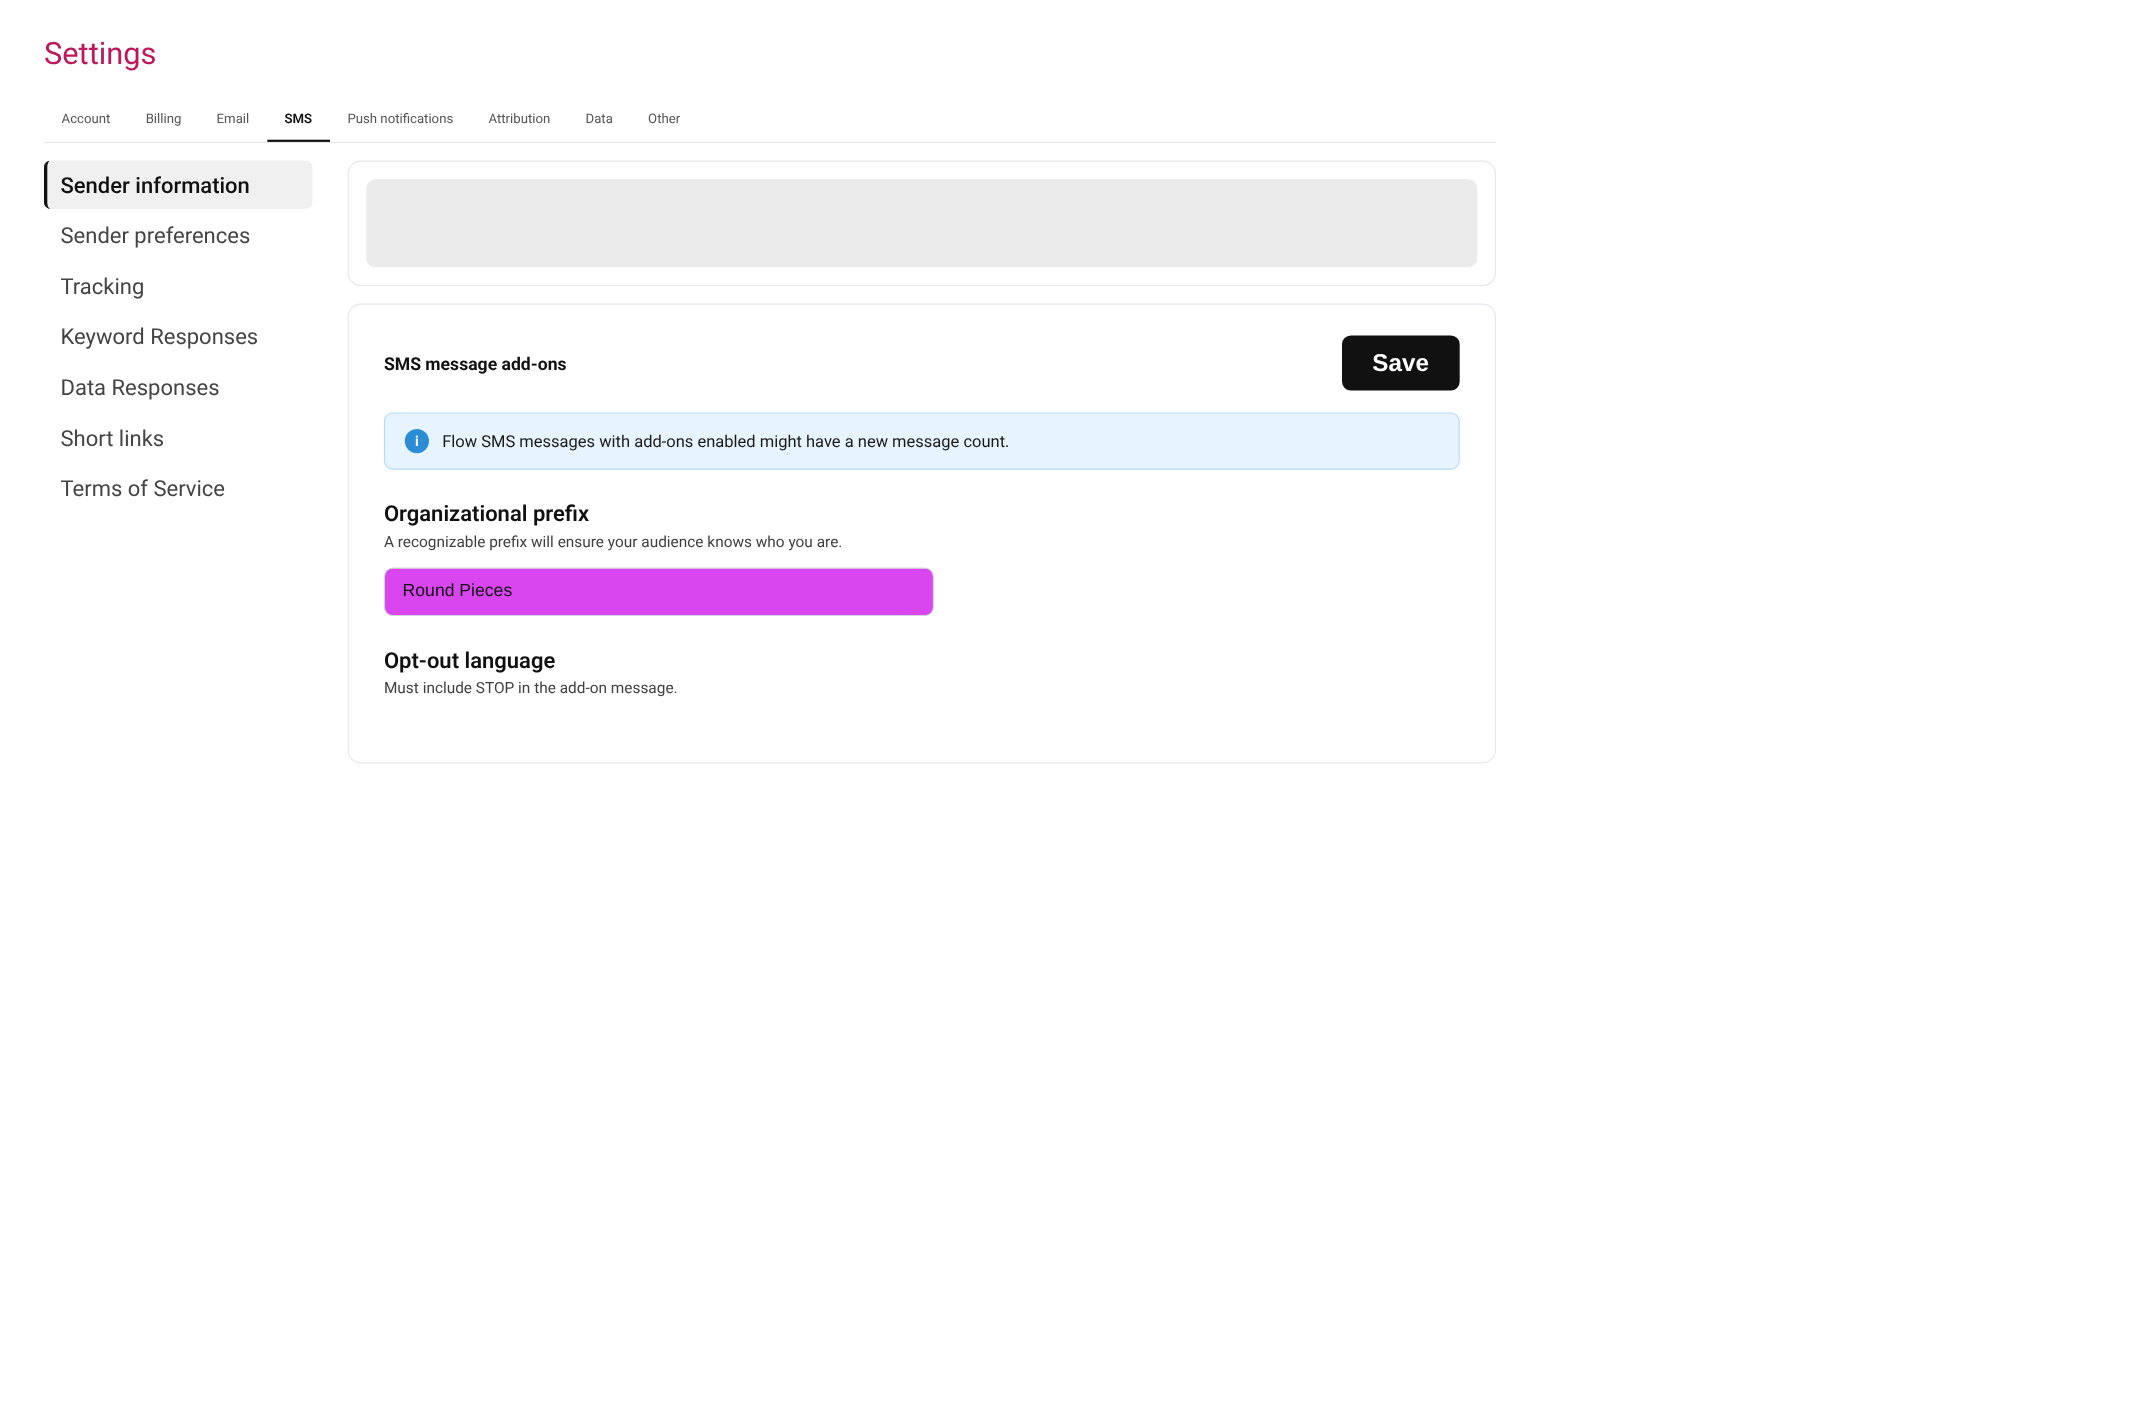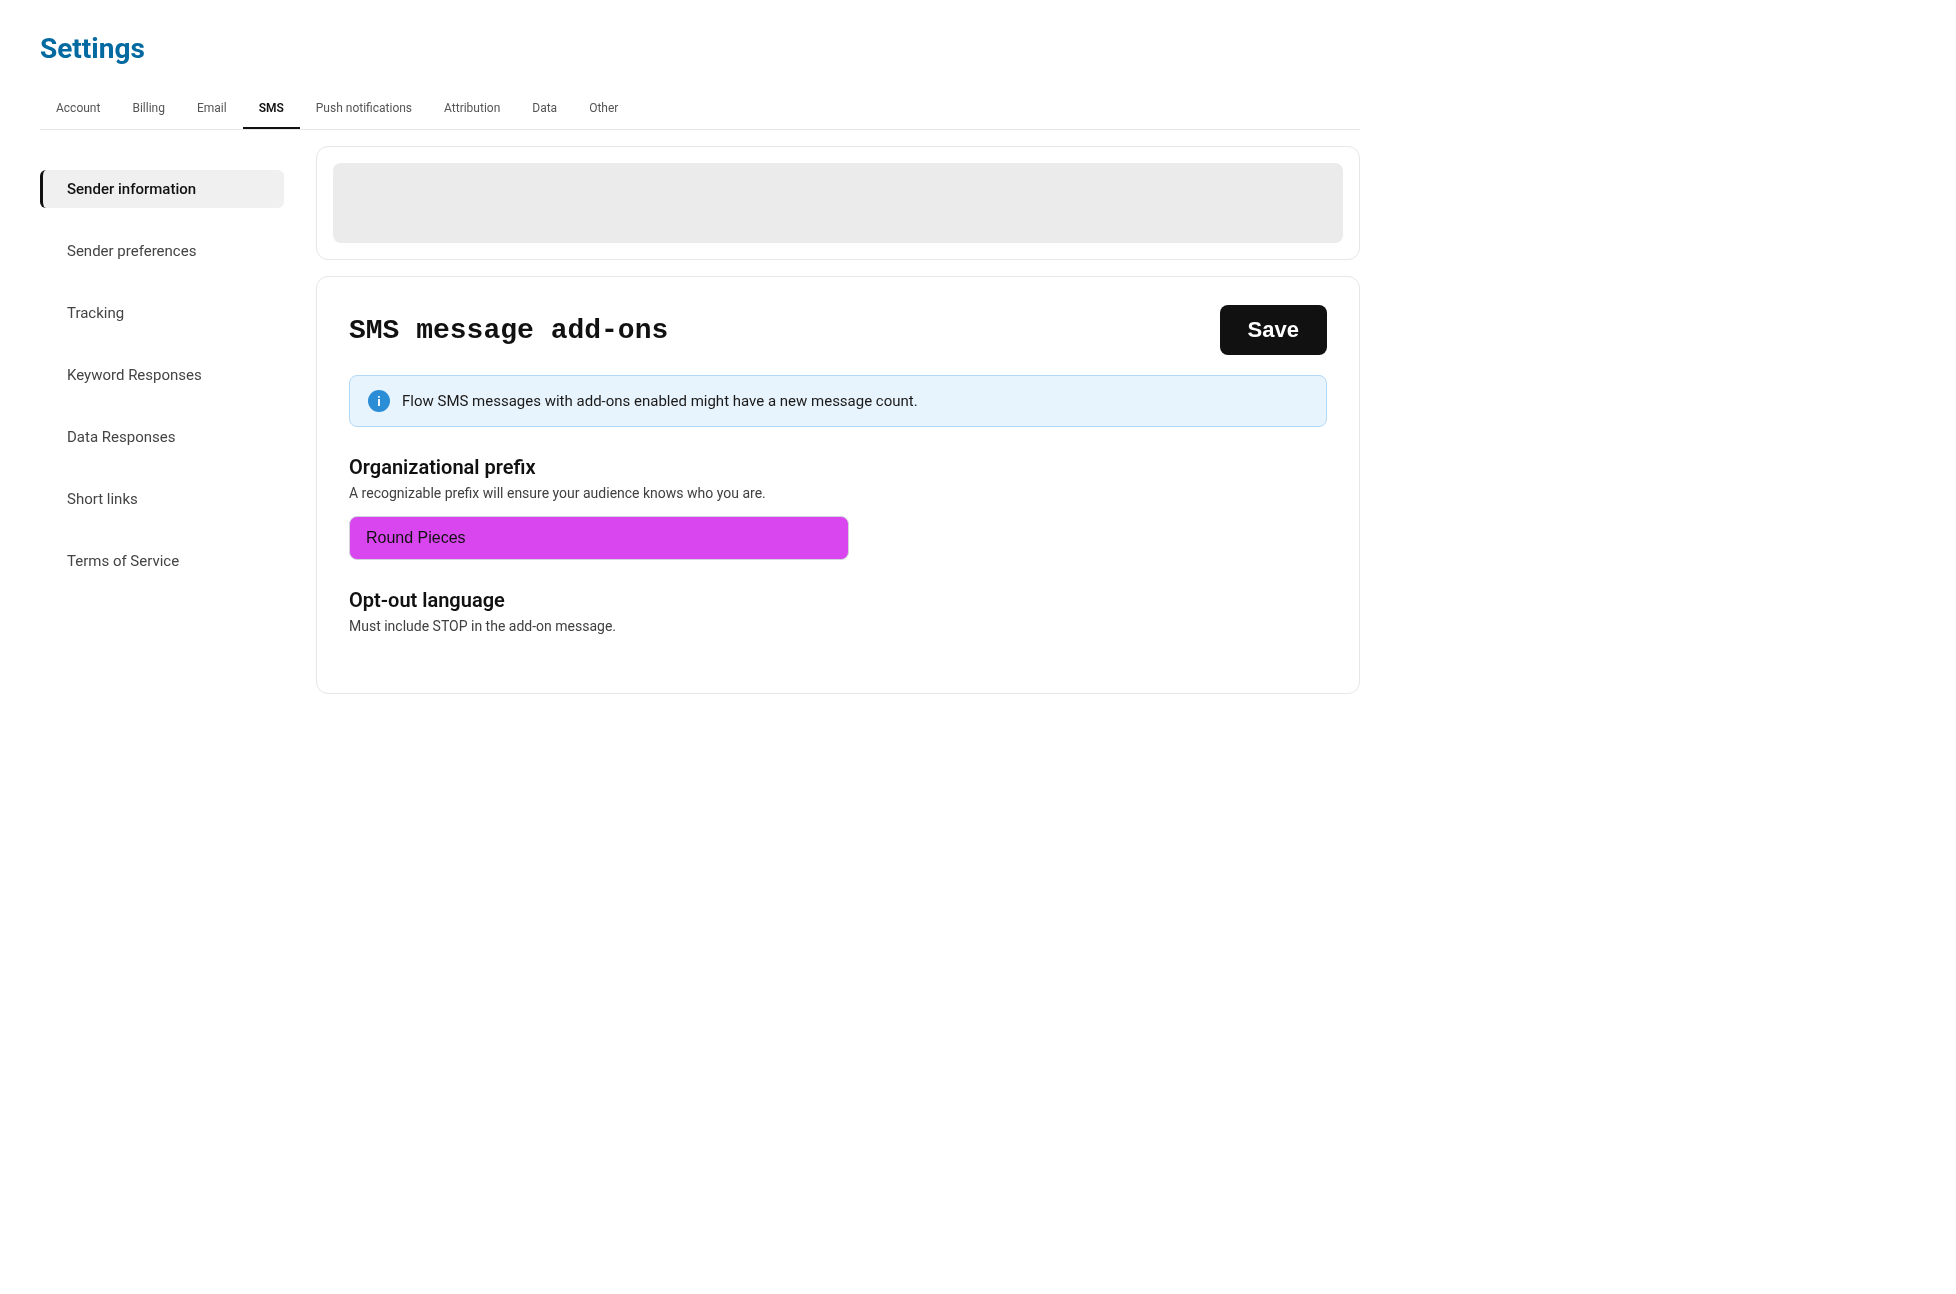--- a/index.html
+++ b/index.html
@@ -15,23 +15,23 @@
       font-size: 16px;
     }
 
     .page-container {
       max-width: 1400px;
       padding: 32px 40px;
     }
 
     .page-title {
       font-size: 28px;
-      font-weight: 700;
+      font-weight: 400;
       margin-bottom: 24px;
-      color: #0369a1;
+      color: #be185d;
     }
 
     
     .top-nav {
       display: flex;
       align-items: center;
       border-bottom: 1px solid #e5e7eb;
       margin-bottom: 0;
       gap: 0;
     }
@@ -61,28 +61,27 @@
 
     
     .sidebar {
       width: 260px;
       flex-shrink: 0;
       padding-top: 16px;
       padding-right: 16px;
     }
 
     .sidebar-item {
-      padding: 10px 24px;
-      font-size: 15px;
+      padding: 10px 12px;
+      font-size: 20px;
       color: #444;
       cursor: pointer;
       border-radius: 6px;
       margin-bottom: 2px;
       border-left: 3px solid transparent;
-      margin-top: 24px;
     }
 
     .sidebar-item.active {
       background: #f0f0f0;
       color: #111;
       font-weight: 500;
       border-left: 3px solid #111;
     }
 
     
@@ -118,24 +117,23 @@
     }
 
     .card-header {
       display: flex;
       align-items: center;
       justify-content: space-between;
       margin-bottom: 20px;
     }
 
     .card-title {
-      font-size: 28px;
+      font-size: 16px;
       font-weight: 700;
       color: #111;
-      font-family: Liberation Mono, monospace;
     }
 
     .save-button {
       background: #111;
       color: #fff;
       border: none;
       border-radius: 8px;
       padding: 12px 28px;
       font-size: 22px;
       font-weight: 600;

